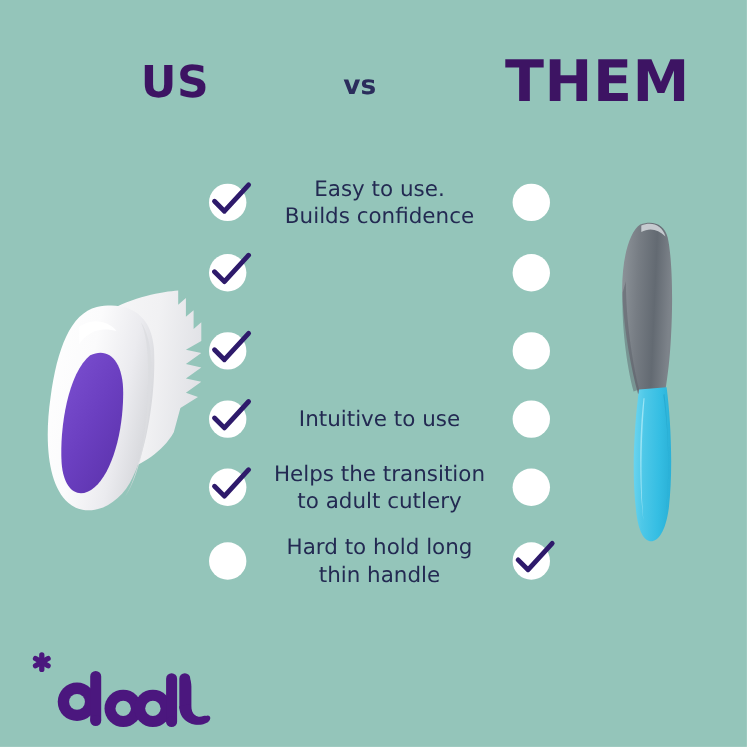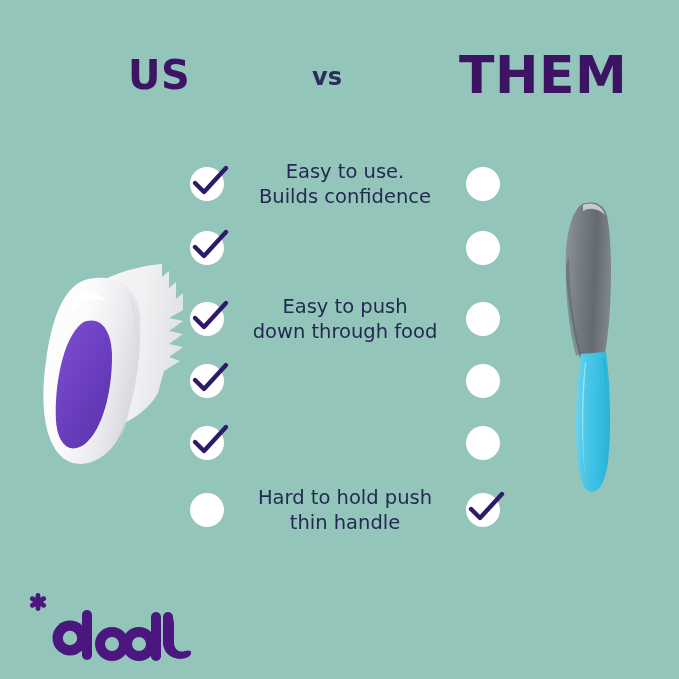--- a/index.html
+++ b/index.html
@@ -219,57 +219,58 @@
       </div>
     </div>
 
     <div class="cmp-row" style="height:72px">
       <div class="cmp-cell">
         <div class="circle"></div>
         <svg class="tick" viewBox="0 0 46 46">
           <path d="M9,24 L18,33 L40,9" fill="none" stroke="#2e1a6b" stroke-width="4.4" stroke-linecap="round" stroke-linejoin="round"></path>
         </svg>
       </div>
-      <div class="cmp-label">Easy to push
-down through food</div>
       <div class="cmp-cell">
         <div class="circle"></div>
       </div>
     </div>
 
     <div class="cmp-row" style="height:51px">
       <div class="cmp-cell">
         <div class="circle"></div>
         <svg class="tick" viewBox="0 0 46 46">
           <path d="M9,24 L18,33 L40,9" fill="none" stroke="#2e1a6b" stroke-width="4.4" stroke-linecap="round" stroke-linejoin="round"></path>
         </svg>
       </div>
+      <div class="cmp-label">Intuitive to use</div>
       <div class="cmp-cell">
         <div class="circle"></div>
       </div>
     </div>
 
 
     <div class="cmp-row" style="height:74px">
       <div class="cmp-cell">
         <div class="circle"></div>
         <svg class="tick" viewBox="0 0 46 46">
           <path d="M9,24 L18,33 L40,9" fill="none" stroke="#2e1a6b" stroke-width="4.4" stroke-linecap="round" stroke-linejoin="round"></path>
         </svg>
       </div>
+      <div class="cmp-label">Helps the transition
+to adult cutlery</div>
       <div class="cmp-cell">
         <div class="circle"></div>
       </div>
     </div>
 
     <div class="cmp-row" style="height:60px">
       <div class="cmp-cell">
         <div class="circle"></div>
       </div>
-      <div class="cmp-label">Hard to hold push
+      <div class="cmp-label">Hard to hold long
 thin handle</div>
       <div class="cmp-cell">
         <div class="circle"></div>
         <svg class="tick" viewBox="0 0 46 46">
           <path d="M9,24 L18,33 L40,9" fill="none" stroke="#2e1a6b" stroke-width="4.4" stroke-linecap="round" stroke-linejoin="round"></path>
         </svg>
       </div>
     </div>
 
   </div>

